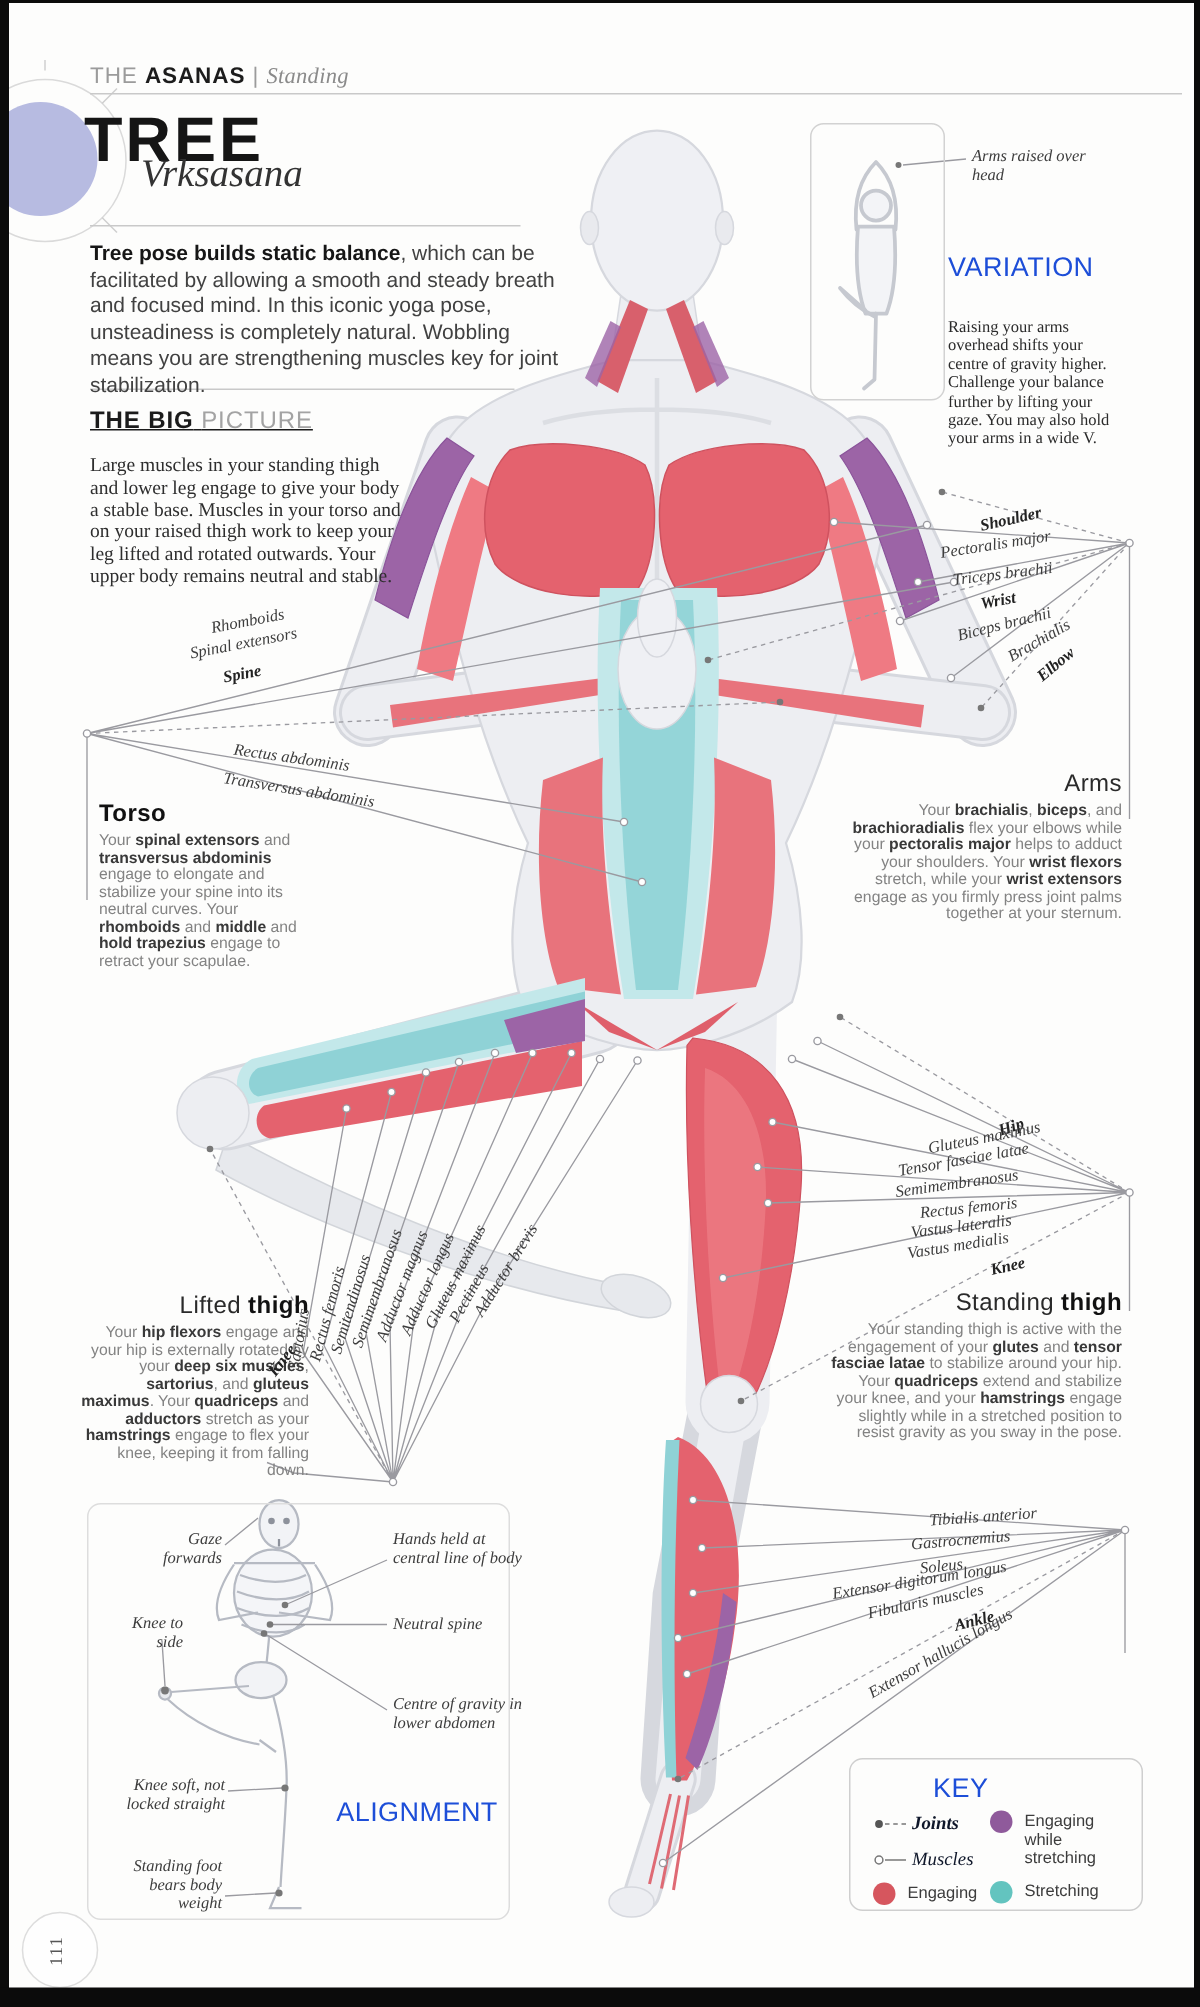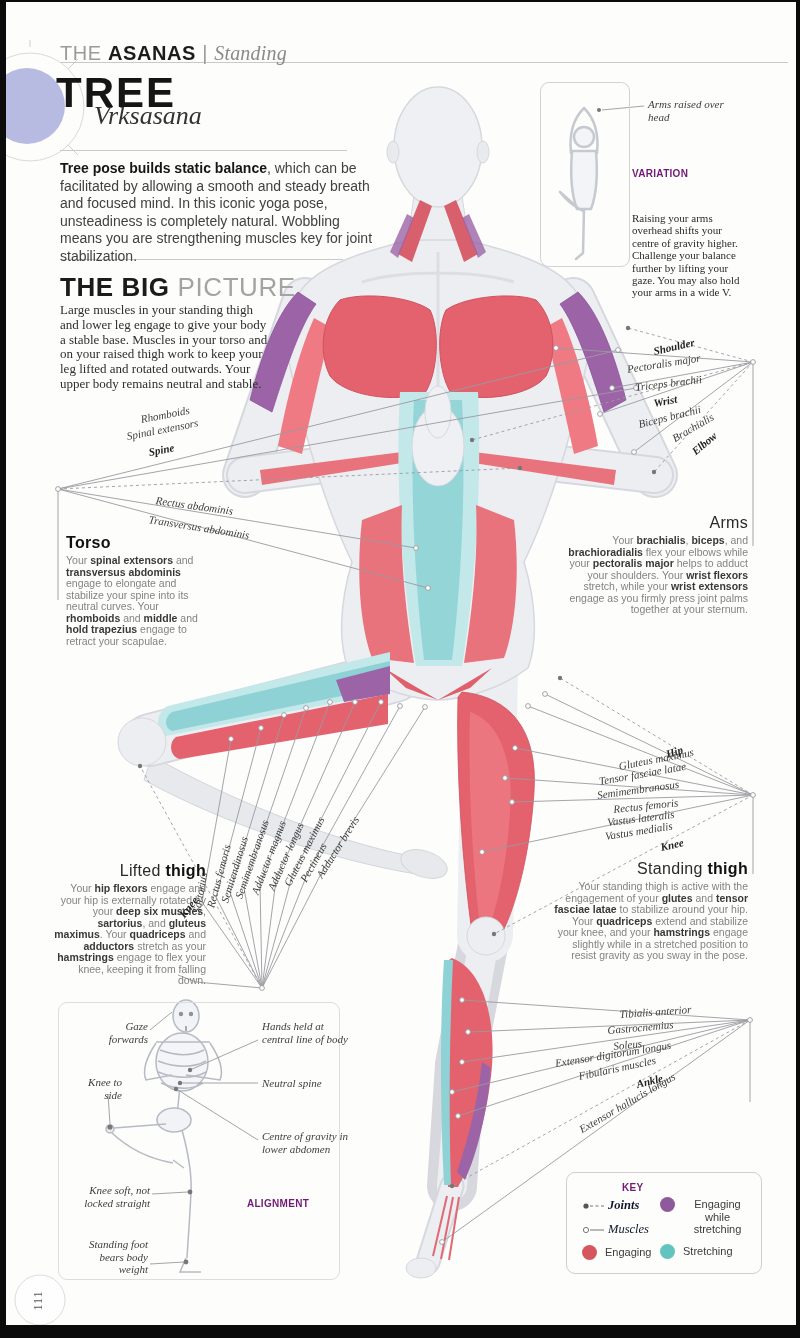--- a/index.html
+++ b/index.html
@@ -2,45 +2,45 @@
 <html><head>
 <meta charset="utf-8">
 <style>
   html,body{margin:0;padding:0;}
   body{width:800px;height:1338px;position:relative;background:#fdfdfc;overflow:hidden;
        font-family:"Liberation Sans",sans-serif;}
   .edge{position:absolute;background:#0b0b0b;z-index:50;}
   .art{position:absolute;left:0;top:0;z-index:1;}
   .txt{position:absolute;z-index:5;}
   
-  .hdr{font-size:20px;letter-spacing:.6px;color:#9b9b9b;}
+  .hdr{font-size:15px;letter-spacing:.6px;color:#9b9b9b;}
   .hdr b{color:#1c1c1c;font-weight:bold;}
   .hdr .std{font-family:"Liberation Serif",serif;font-style:italic;letter-spacing:.2px;color:#8a8a8a;}
   .rule{position:absolute;height:1px;background:#c9c9c9;z-index:4;}
   .title{font-size:42px;font-weight:bold;letter-spacing:2px;color:#151515;line-height:1;}
   .sanskrit{font-family:"Liberation Serif",serif;font-style:italic;font-size:26px;color:#333;}
   .intro{font-size:14px;line-height:17.6px;color:#414141;}
   .intro b{color:#161616;}
-  .bp-h{font-size:26px;font-weight:bold;letter-spacing:.6px;color:#1b1b1b;}
+  .bp-h{font-size:16px;font-weight:bold;letter-spacing:.6px;color:#1b1b1b;text-decoration:underline;}
   .bp-h .lt{color:#a3a3a3;font-weight:normal;}
   .bp-b{font-family:"Liberation Serif",serif;font-size:13px;line-height:14.8px;color:#2e2e2e;}
   
   .h3{font-size:16px;letter-spacing:.3px;color:#2a2a2a;font-weight:normal;margin:0 0 3px 0;}
   .h3 b{font-weight:bold;color:#111;}
   .bd{font-size:10.5px;line-height:11.5px;color:#838383;}
   .bd b{color:#393939;}
   .ra{text-align:right;}
   
   .lab{position:absolute;font-family:"Liberation Serif",serif;font-style:italic;font-size:11px;
        color:#3d3d3d;white-space:nowrap;transform-origin:left bottom;z-index:6;}
   .lab.b{font-weight:bold;color:#222;}
   
   .sk{position:absolute;font-family:"Liberation Serif",serif;font-style:italic;font-size:11px;
       line-height:12.6px;color:#3d3d3d;z-index:6;}
-  .mh{font-size:10px;font-weight:bold;letter-spacing:.3px;color:#701a75;}
+  .mh{font-size:18px;font-weight:normal;letter-spacing:.3px;color:#1d4ed8;}
   .sbody{font-family:"Liberation Serif",serif;font-size:11px;line-height:12.4px;color:#2b2b2b;margin-top:28px;}
   .box{position:absolute;border:1px solid #d2d2d2;border-radius:9px;background:transparent;z-index:2;}
   
   .key-row{display:flex;align-items:flex-start;margin-bottom:9px;}
   .kdot{width:15px;height:15px;border-radius:50%;flex:0 0 auto;margin-right:8px;margin-top:-1px;}
   .ktxt{font-size:11px;color:#3c3c3c;line-height:12.5px;}
   .kser{font-family:"Liberation Serif",serif;font-style:italic;font-size:12.5px;color:#0f172a;}
   .pgnum{position:absolute;font-family:"Liberation Serif",serif;font-size:12px;color:#555;
          transform:rotate(-90deg);z-index:6;letter-spacing:1px;}
 </style>
@@ -359,21 +359,21 @@
             <circle cx="4" cy="5" r="2.6" fill="#fff" stroke="#777"></circle>
             <path d="M8 5 L22 5" stroke="#777" stroke-width="1"></path>
           </svg>
         <span class="kser">Muscles</span>
       </div>
       <div class="key-row">
         <span class="kdot" style="background: rgb(214, 86, 94);"></span>
         <span class="ktxt">Engaging</span>
       </div>
     </div>
-    <div style="width:92px;text-align:center;">
+    <div style="width:92px;">
       <div class="key-row">
         <span class="kdot" style="background: rgb(143, 90, 155);"></span>
         <span class="ktxt">Engaging while stretching</span>
       </div>
       <div class="key-row">
         <span class="kdot" style="background: rgb(99, 196, 191);"></span>
         <span class="ktxt">Stretching</span>
       </div>
     </div>
   </div>

